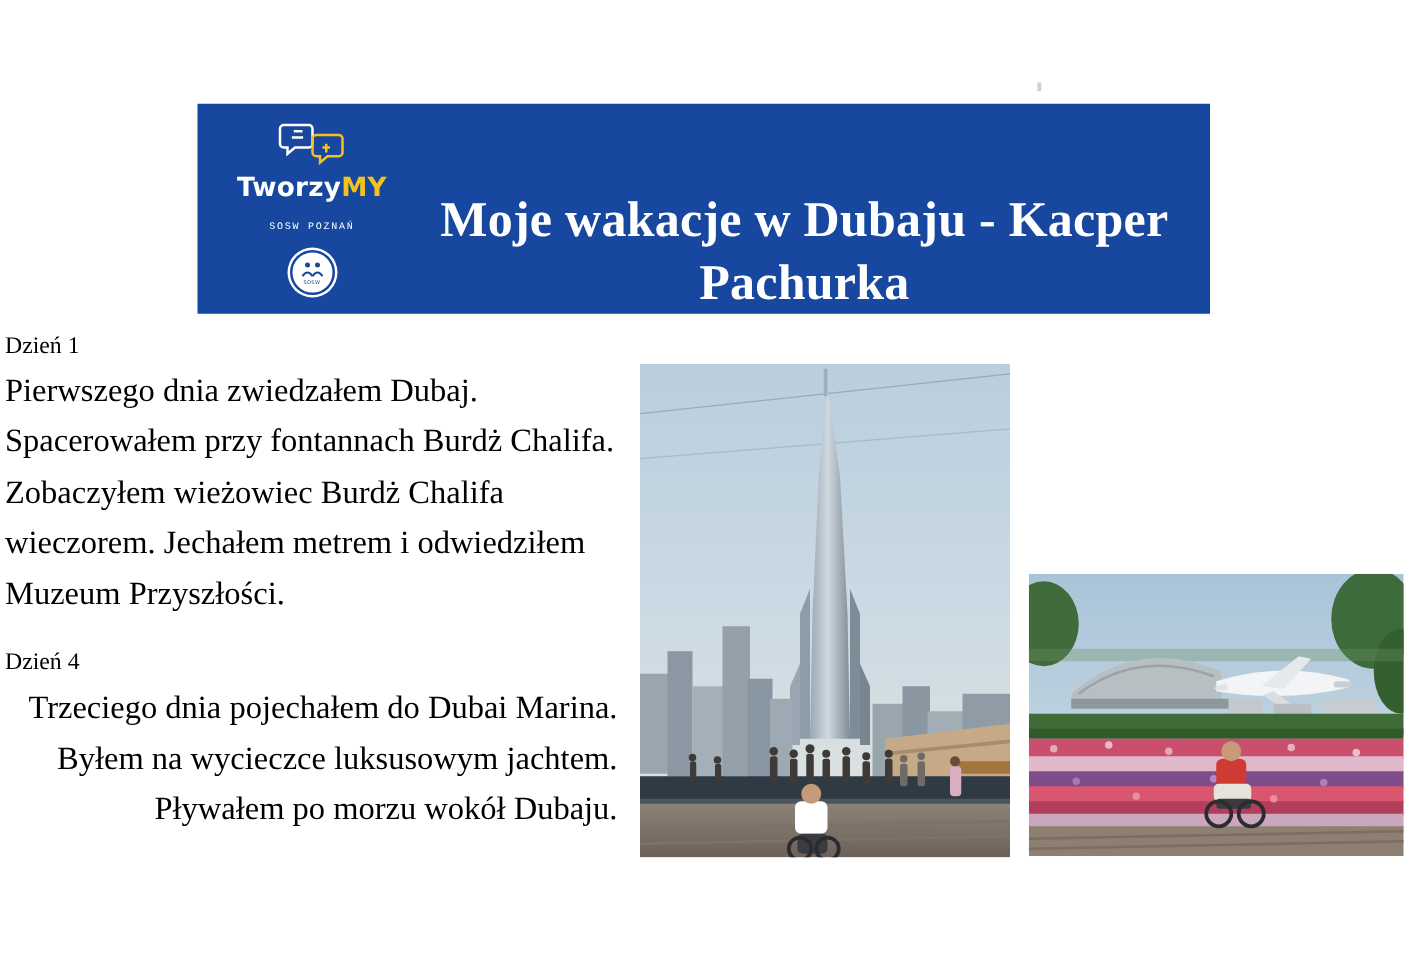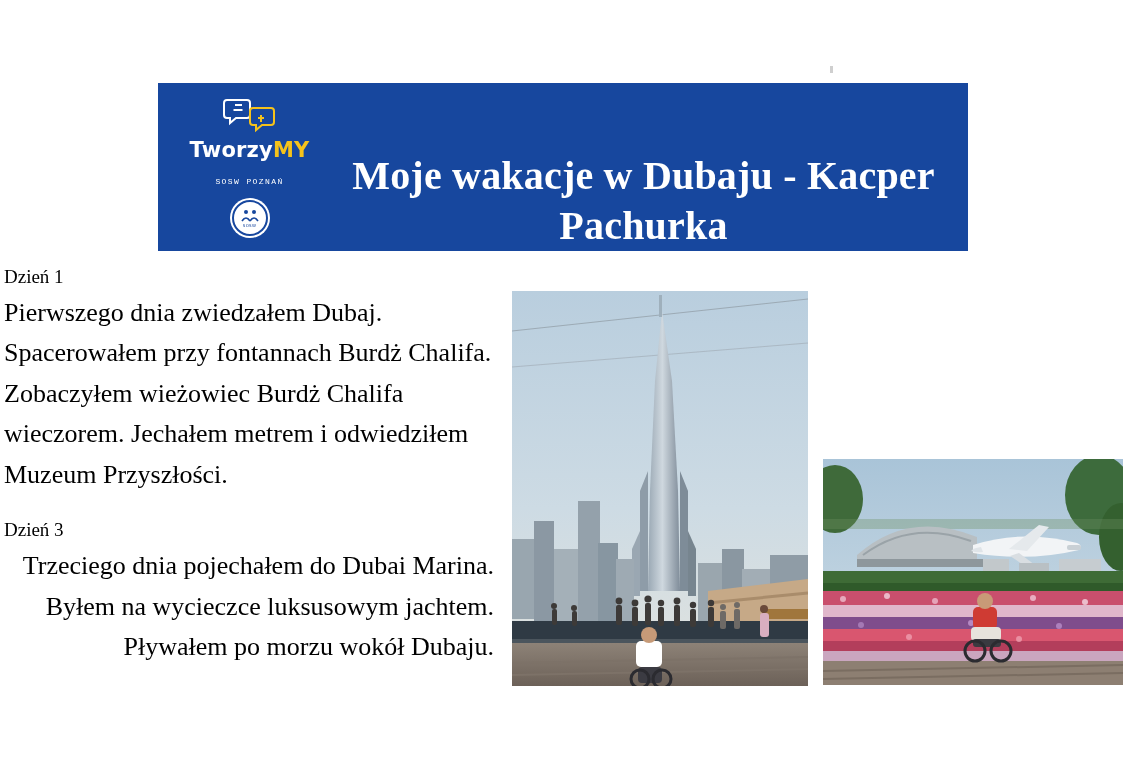--- a/index.html
+++ b/index.html
@@ -192,21 +192,21 @@
 
   <div class="banner-title">Moje wakacje w Dubaju - Kacper Pachurka</div>
 </div>
 
 <div class="text-column">
 
   <p class="day-heading">Dzień 1</p>
   <p class="day-body"> Pierwszego dnia zwiedzałem Dubaj. Spacerowałem przy fontannach Burdż Chalifa. Zobaczyłem wieżowiec Burdż Chalifa wieczorem. Jechałem metrem i odwiedziłem Muzeum Przyszłości.</p>
 
 
-  <p class="day-heading">Dzień 3</p>
+  <p class="day-heading">Dzień 4</p>
   <p class="day-body last"> Trzeciego dnia pojechałem do Dubai Marina. Byłem na wycieczce luksusowym jachtem. Pływałem po morzu wokół Dubaju.</p>
 
 </div>
 
 <div class="photo" id="photo-burj">
   <svg viewBox="0 0 296 395" preserveAspectRatio="none" xmlns="http://www.w3.org/2000/svg">
     <defs>
       <linearGradient id="skyA" x1="0" y1="0" x2="0" y2="1">
         <stop offset="0%" stop-color="#b9cede"></stop>
         <stop offset="55%" stop-color="#cddbe4"></stop>

